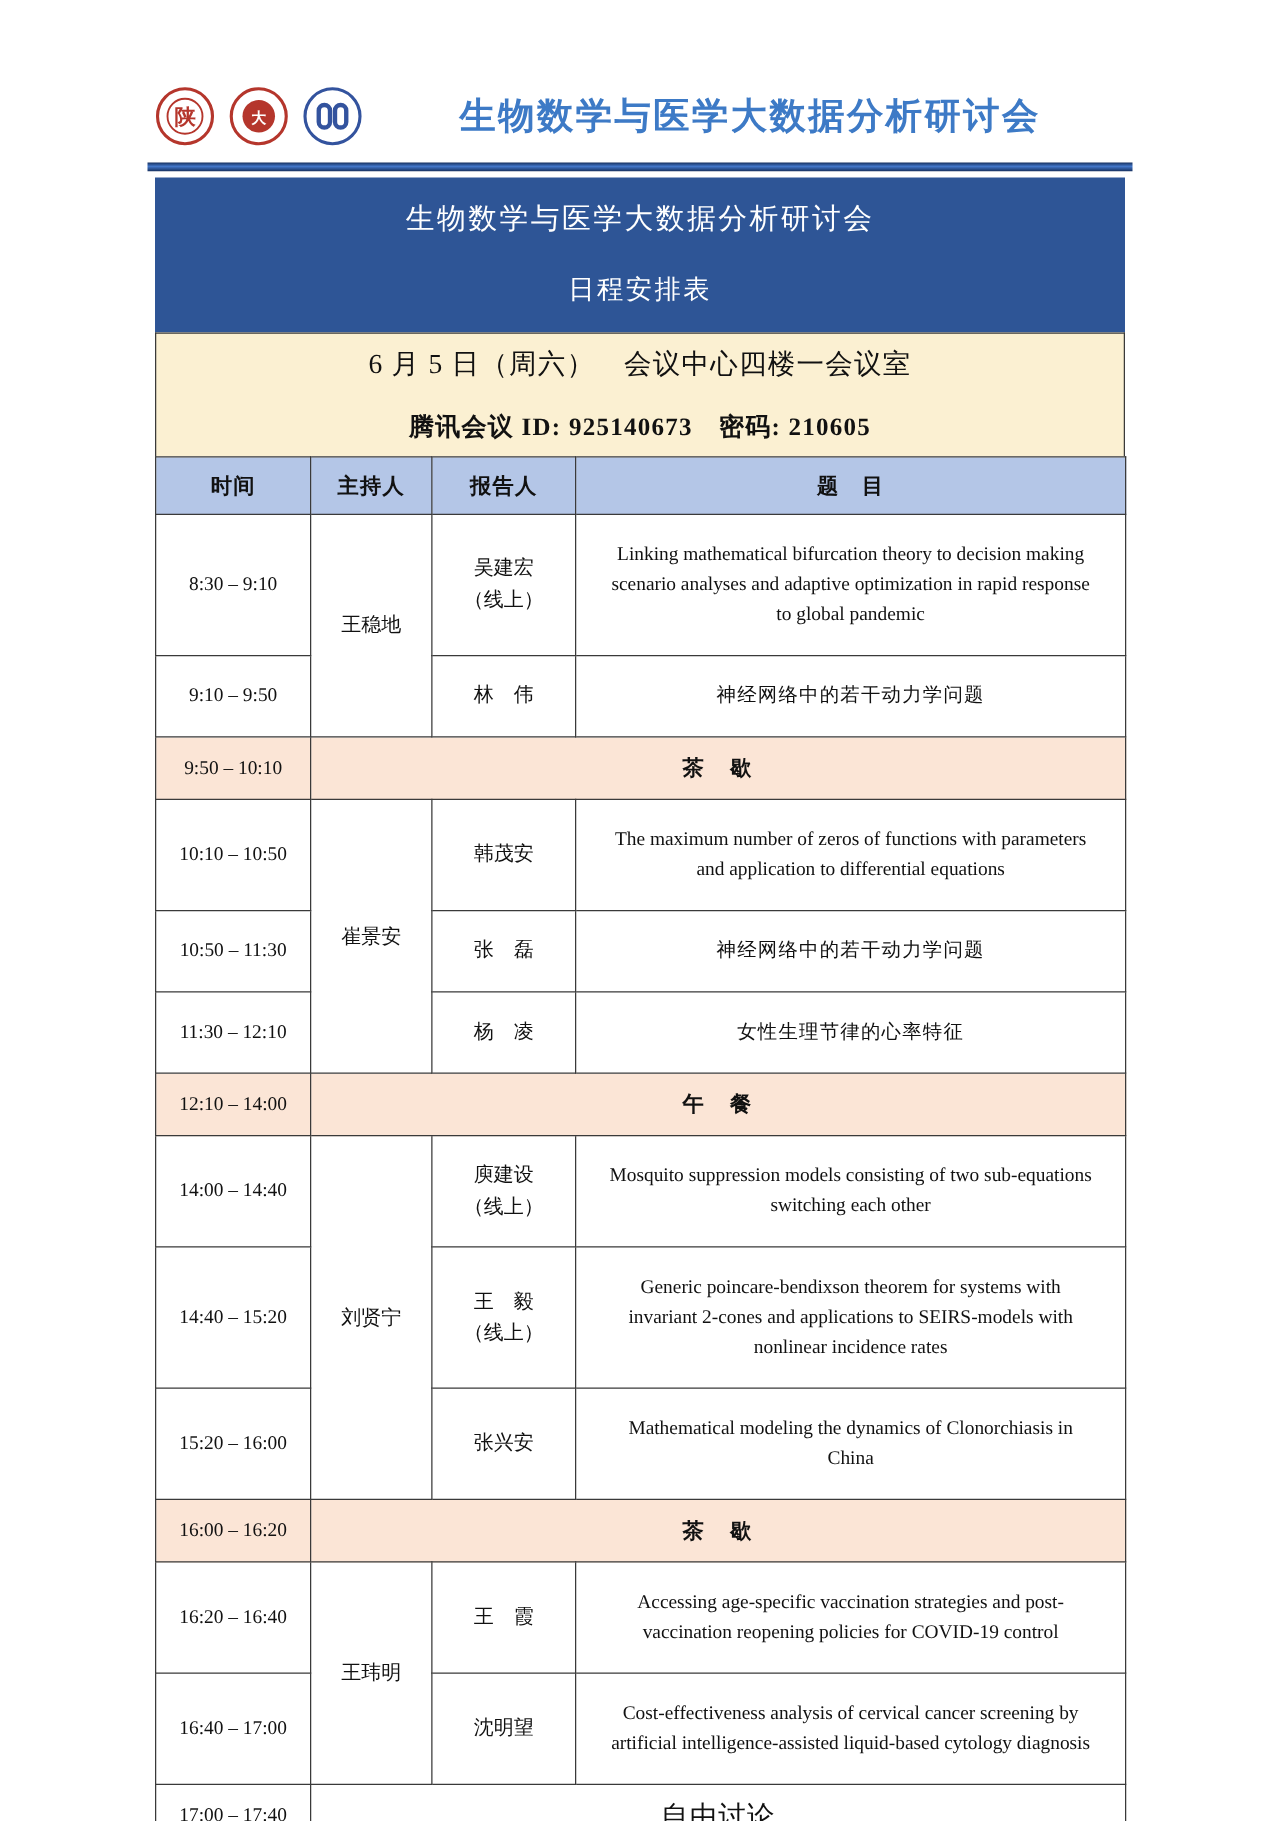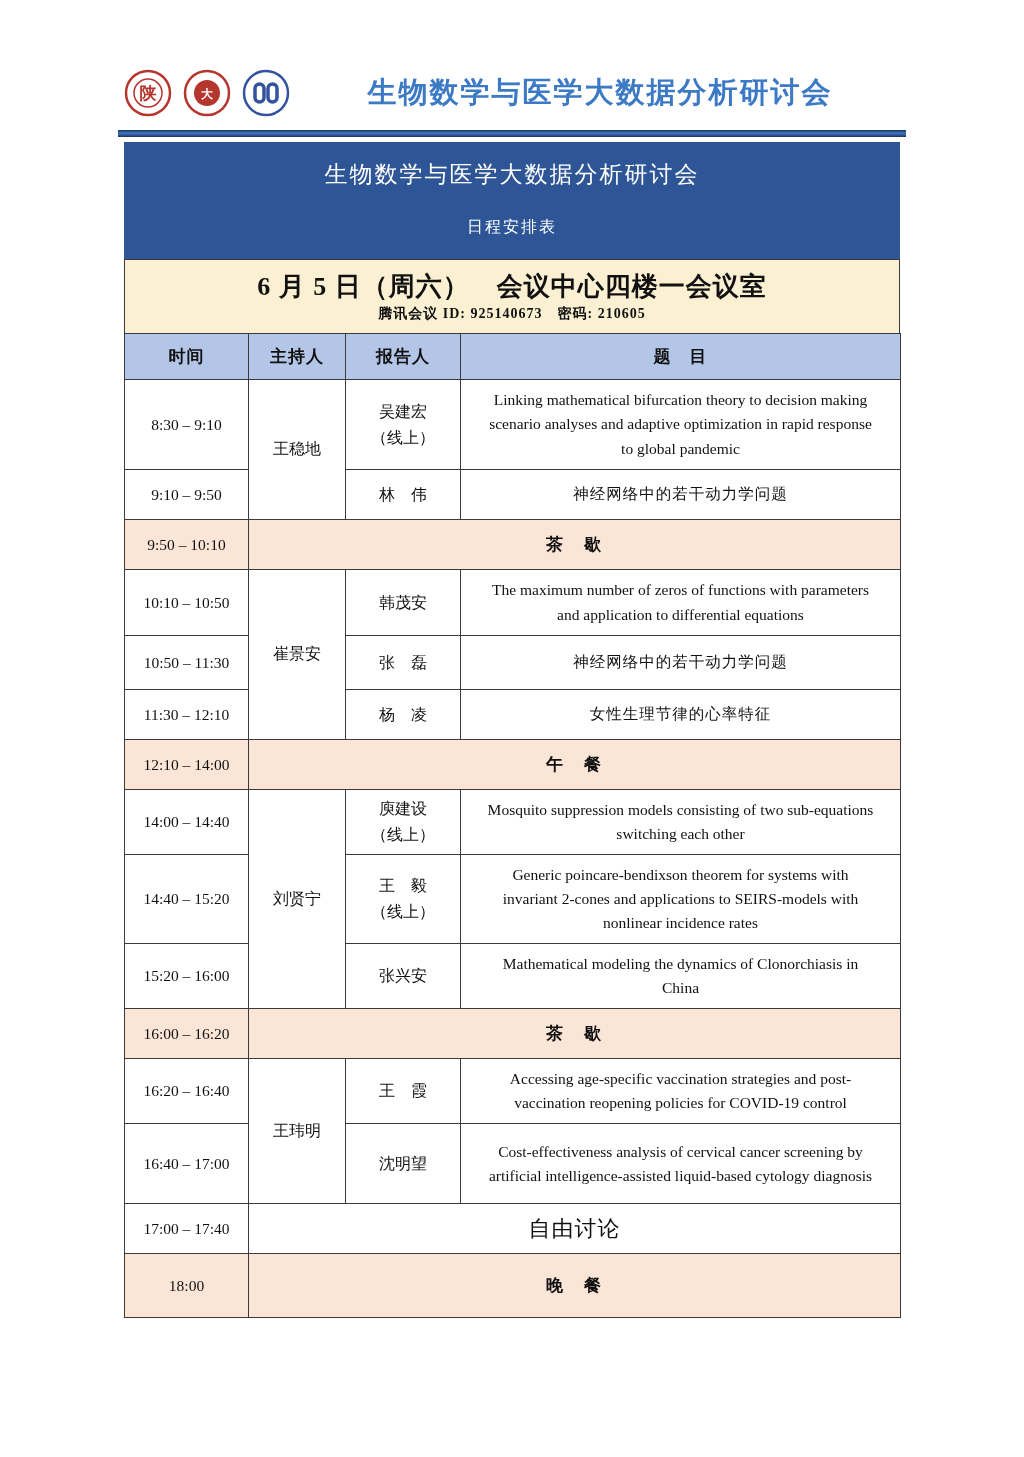--- a/index.html
+++ b/index.html
@@ -13,39 +13,39 @@
   .page-title { flex:1; text-align:center; font-size:29px; font-weight:bold; color:#3d7ac6;
                 font-family:"Liberation Serif","DejaVu Serif",serif; letter-spacing:2px; padding-left:10px; }
 
   .header-divider { height:7px; margin:8px 118px 5px 118px;
                     background:linear-gradient(180deg,#16305f 0%, #4377c9 45%, #16305f 100%); }
 
   
   .conference-banner { margin:0 124px; background:#2e5596; color:#ffffff; text-align:center;
                        padding:17px 0 21px 0; font-family:"Liberation Sans","DejaVu Sans",sans-serif; }
   .banner-title { font-size:23px; letter-spacing:2px; }
-  .banner-subtitle { font-size:16px; letter-spacing:2px; margin-top:27px; }
+  .banner-subtitle { font-size:21px; letter-spacing:2px; margin-top:27px; }
 
   
   .session-info-banner { margin:0 124px; background:#fbf0d2; border:1px solid #3a3a3a; border-bottom:none;
                          text-align:center; padding:9px 0 10px 0; }
-  .session-location { font-size:26px; font-weight:bold; letter-spacing:1px; }
-  .session-meeting-id { font-size:14px; font-weight:bold; margin-top:1px; letter-spacing:1px; }
+  .session-location { font-size:22px; font-weight:normal; letter-spacing:1px; }
+  .session-meeting-id { font-size:20px; font-weight:bold; margin-top:22px; letter-spacing:1px; }
 
   
   table.schedule { margin:0 124px; width:776px; border-collapse:collapse; table-layout:fixed; }
   .schedule th, .schedule td { border:1px solid #3a3a3a; text-align:center; vertical-align:middle; }
   .schedule th { background:#b4c6e7; font-size:17px; font-weight:bold; letter-spacing:1px;
                  font-family:Liberation Sans, sans-serif; }
   col.c-time { width:124px; } col.c-mod { width:97px; } col.c-spk { width:115px; } col.c-title { width:440px; }
 
   td.time-cell { font-size:15.5px; }
   td.moderator-cell, td.speaker-cell { font-size:16px;margin-top:19px; }
   .speaker-name, .speaker-note { line-height:1.6; }
-  td.title-cell { font-size:15.5px; line-height:1.55; padding:8px 22px; }
+  td.title-cell { font-size:15.5px; line-height:1.55; padding:20px 22px; }
   td.title-cn { font-size:15.5px; letter-spacing:1px; }
   tr.break-row td { background:#fbe5d6;margin-left:48px; }
   td.break-label-cell { font-weight:bold; font-size:17px; letter-spacing:2px; }
   td.discussion-label-cell { font-size:22px; letter-spacing:1px;margin-left:44px; }
 </style>
 </head>
 <body>
 
 <div class="page">
 

